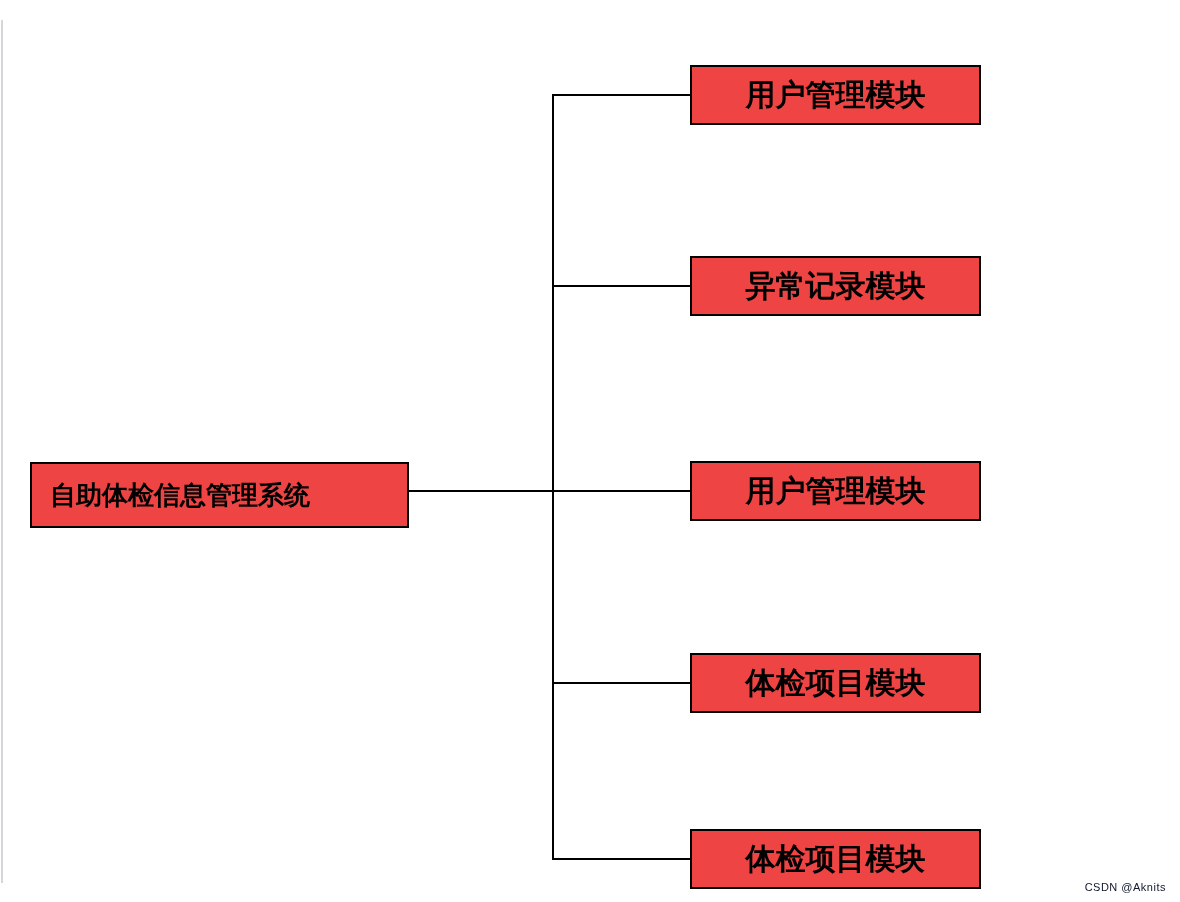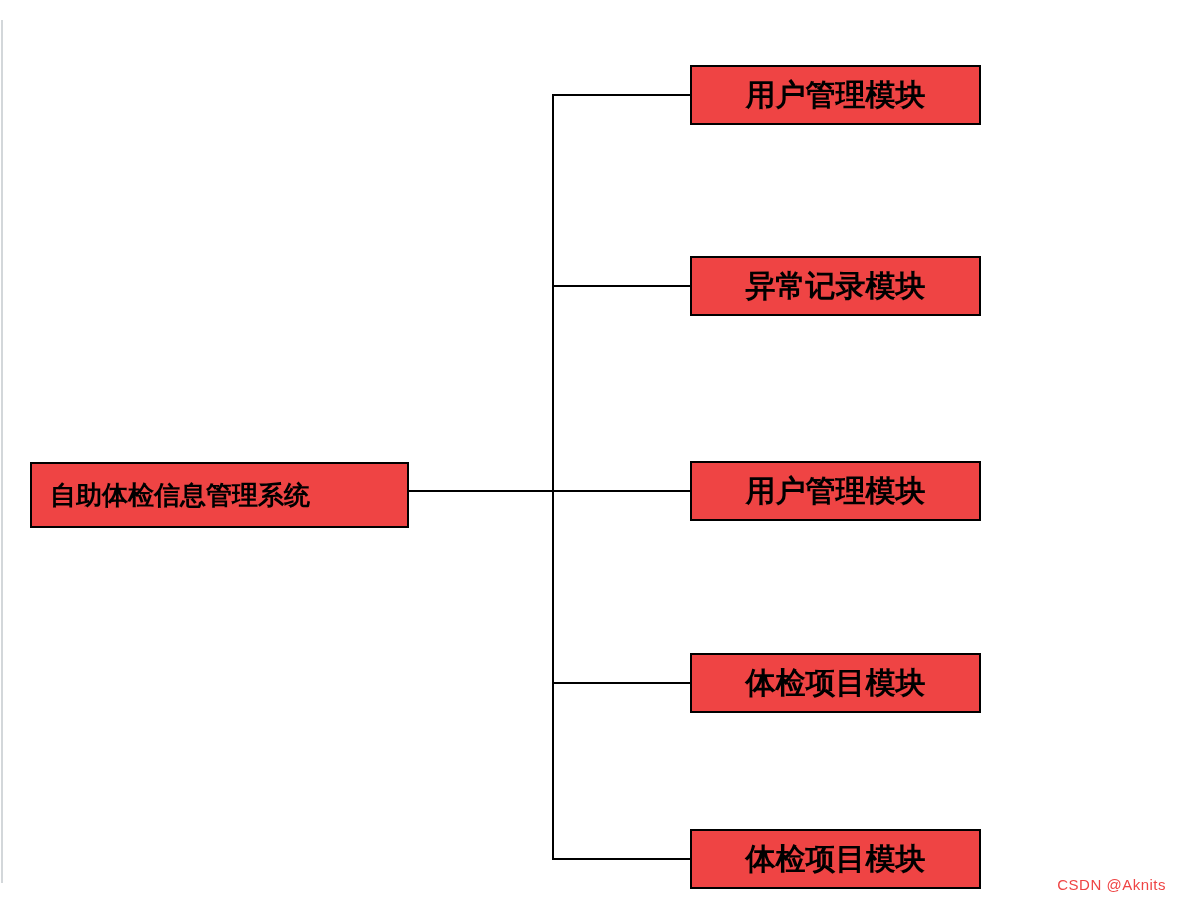--- a/index.html
+++ b/index.html
@@ -67,22 +67,22 @@
   .root-connector {
     left: 409px;
     top: 490px;
     width: 145px;
     height: 2px;
   }
   .watermark {
     position: absolute;
     right: 14px;
     bottom: 9px;
-    font-size: 15px;
-    color: #ef4444;
+    font-size: 11px;
+    color: #0f172a;
     font-family: "Liberation Sans", "DejaVu Sans", sans-serif;
     letter-spacing: 0.5px;
   }
 </style>
 </head>
 <body>
 
 <div class="canvas">
 
   <div class="page-edge"></div>

